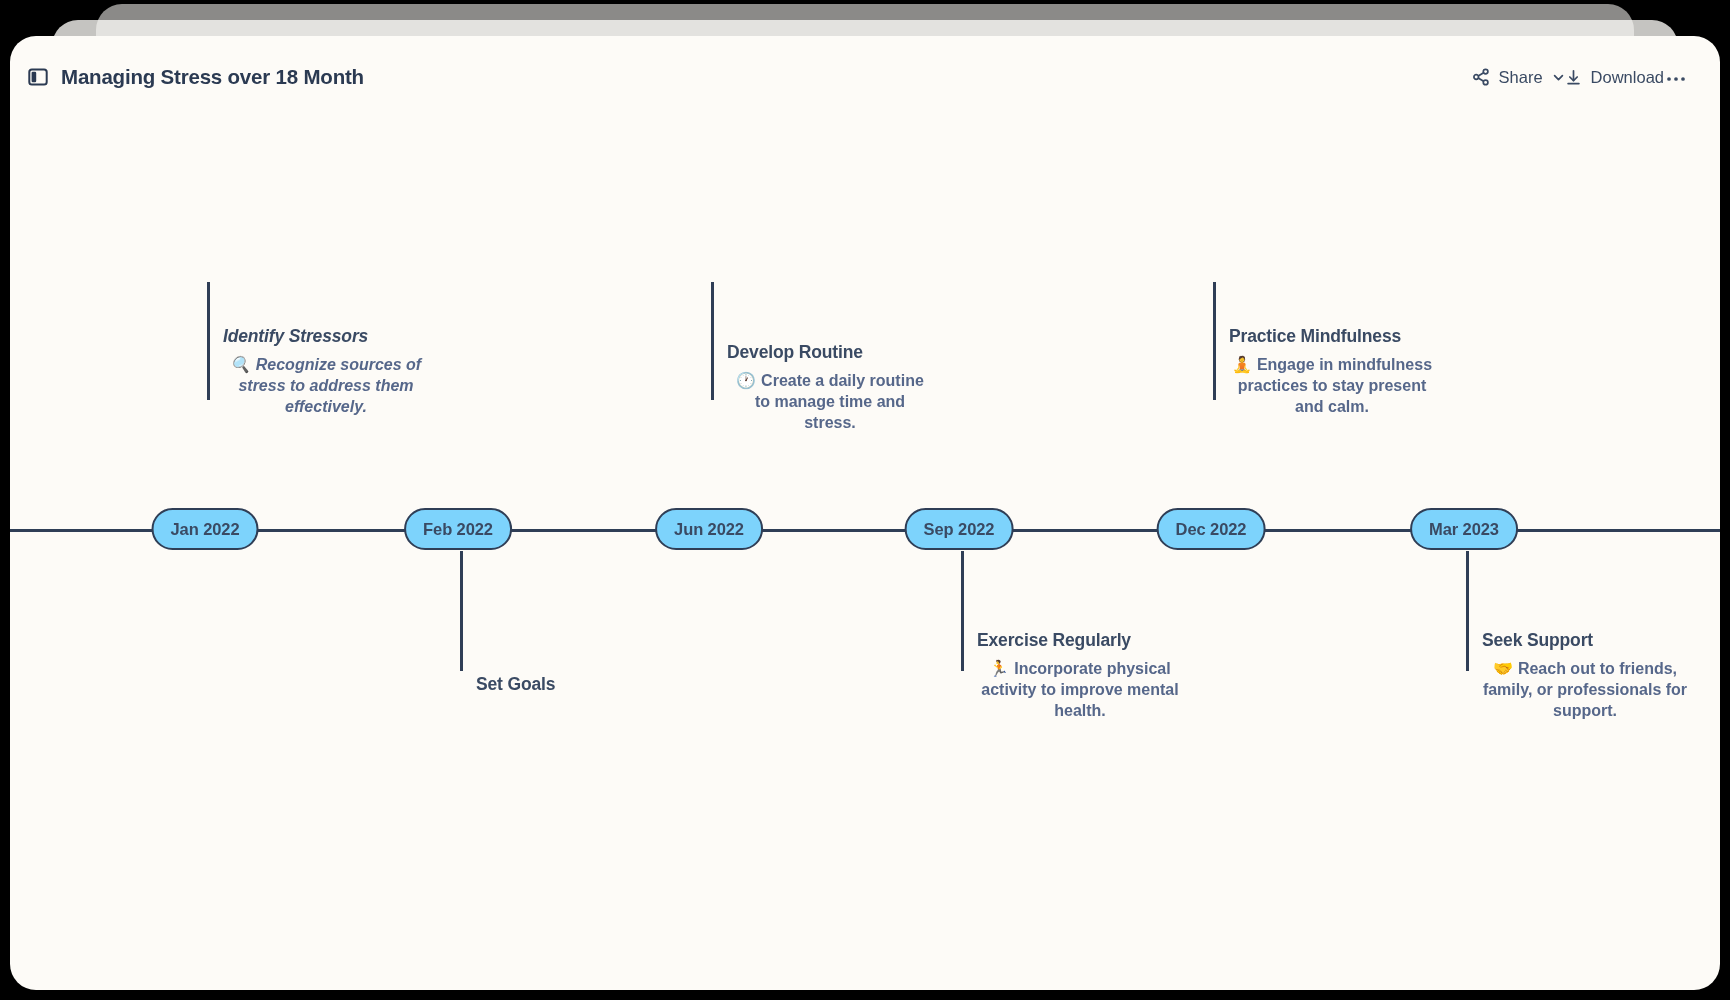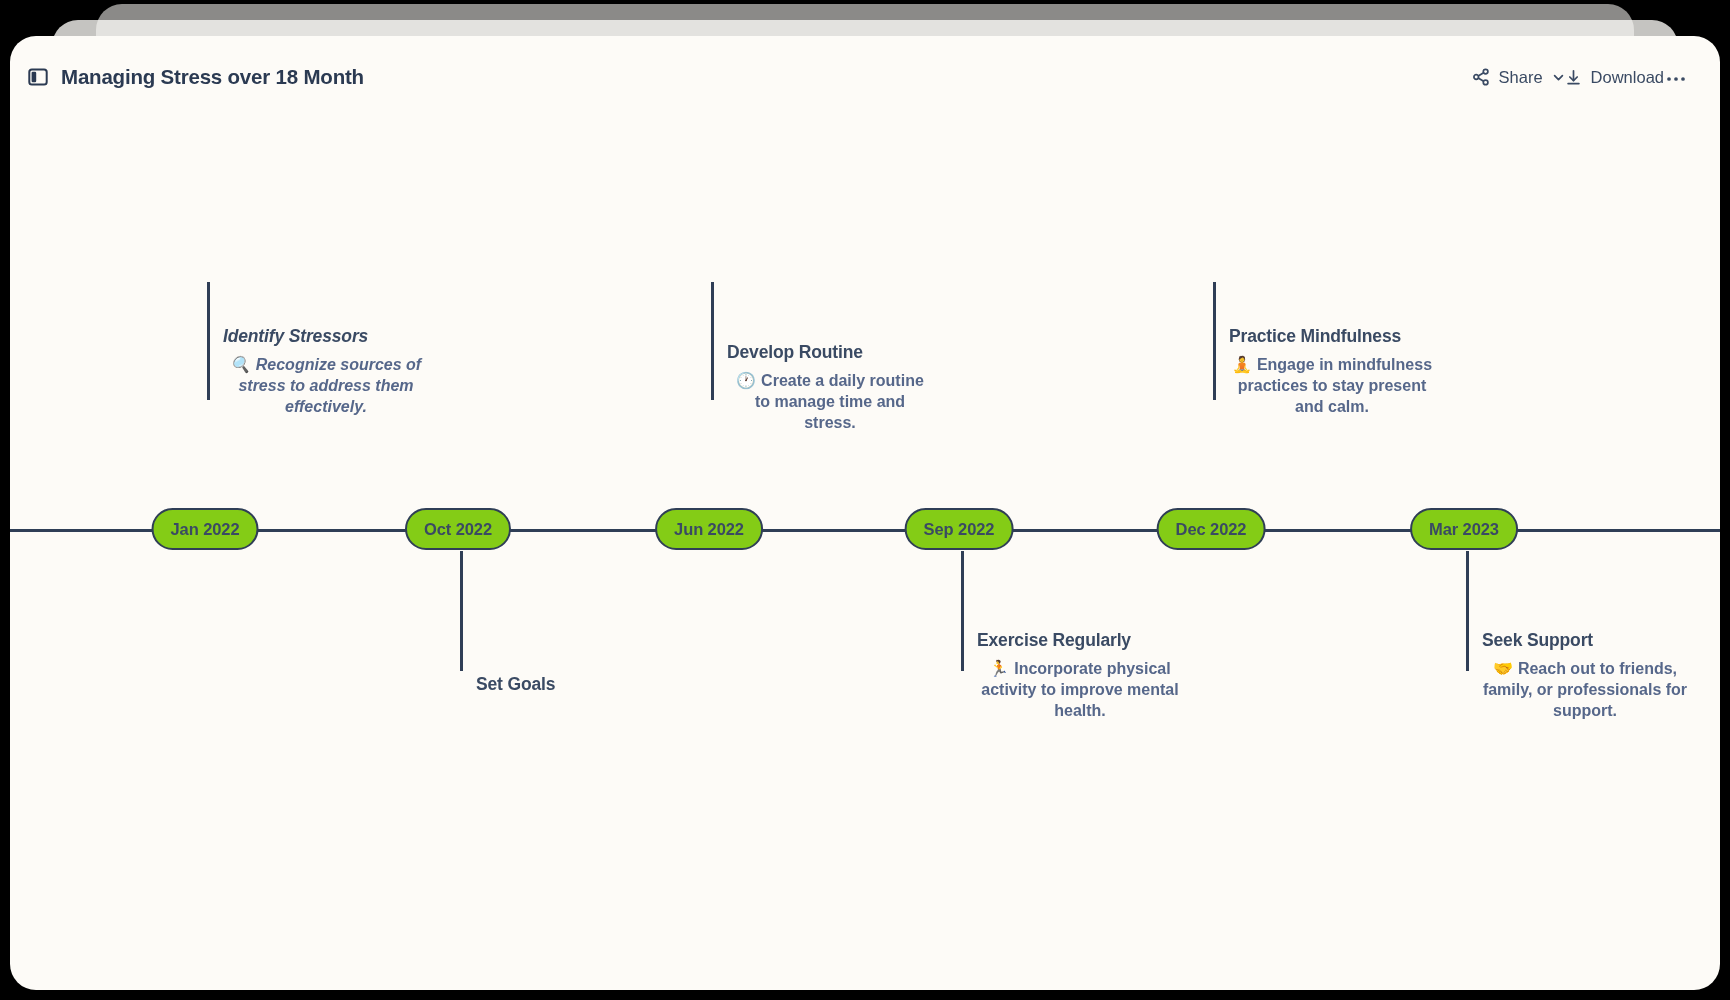--- a/index.html
+++ b/index.html
@@ -140,21 +140,21 @@
     width: 1720px;
     height: 3px;
     background: #2F3E56;
   }
 
   
   .pill {
     position: absolute;
     top: 390px;
     transform: translateX(-50%);
-    background: #84cc16;
+    background: #7dd3fc;
     border: 2.6px solid #2F3E56;
     border-radius: 999px;
     height: 42px;
     padding: 0 17px;
     display: flex;
     align-items: center;
     justify-content: center;
     font-size: 16.5px;
     font-weight: bold;
     color: #3A4A63;
@@ -274,21 +274,21 @@
 
     <div class="canvas">
       <div class="timeline" id="timeline">
         <div class="axis-line"></div>
       <div class="pill" style="left: 195px;">Jan 2022</div>
           <div class="stem up" style="left: 197px; height: 118px;"></div>
           <div class="milestone" style="left: 213px; top: 208px; font-style: italic;">
             <div class="ms-title">Identify Stressors</div>
             <div class="ms-desc"><span class="ms-emoji">🔍</span>Recognize sources of stress to address them effectively.</div>
           </div>
-          <div class="pill" style="left: 448px;">Oct 2022</div>
+          <div class="pill" style="left: 448px;">Feb 2022</div>
           <div class="stem down" style="left: 450px; height: 120px;"></div>
           <div class="milestone" style="left: 466px; top: 512px; margin-top: 44px;">
             <div class="ms-title">Set Goals</div>
           </div>
           <div class="pill" style="left: 699px; text-align: center;">Jun 2022</div>
           <div class="stem up" style="left: 701px; height: 118px;"></div>
           <div class="milestone" style="left: 717px; top: 224px;">
             <div class="ms-title">Develop Routine</div>
             <div class="ms-desc"><span class="ms-emoji">🕐</span>Create a daily routine to manage time and stress.</div>
           </div>

